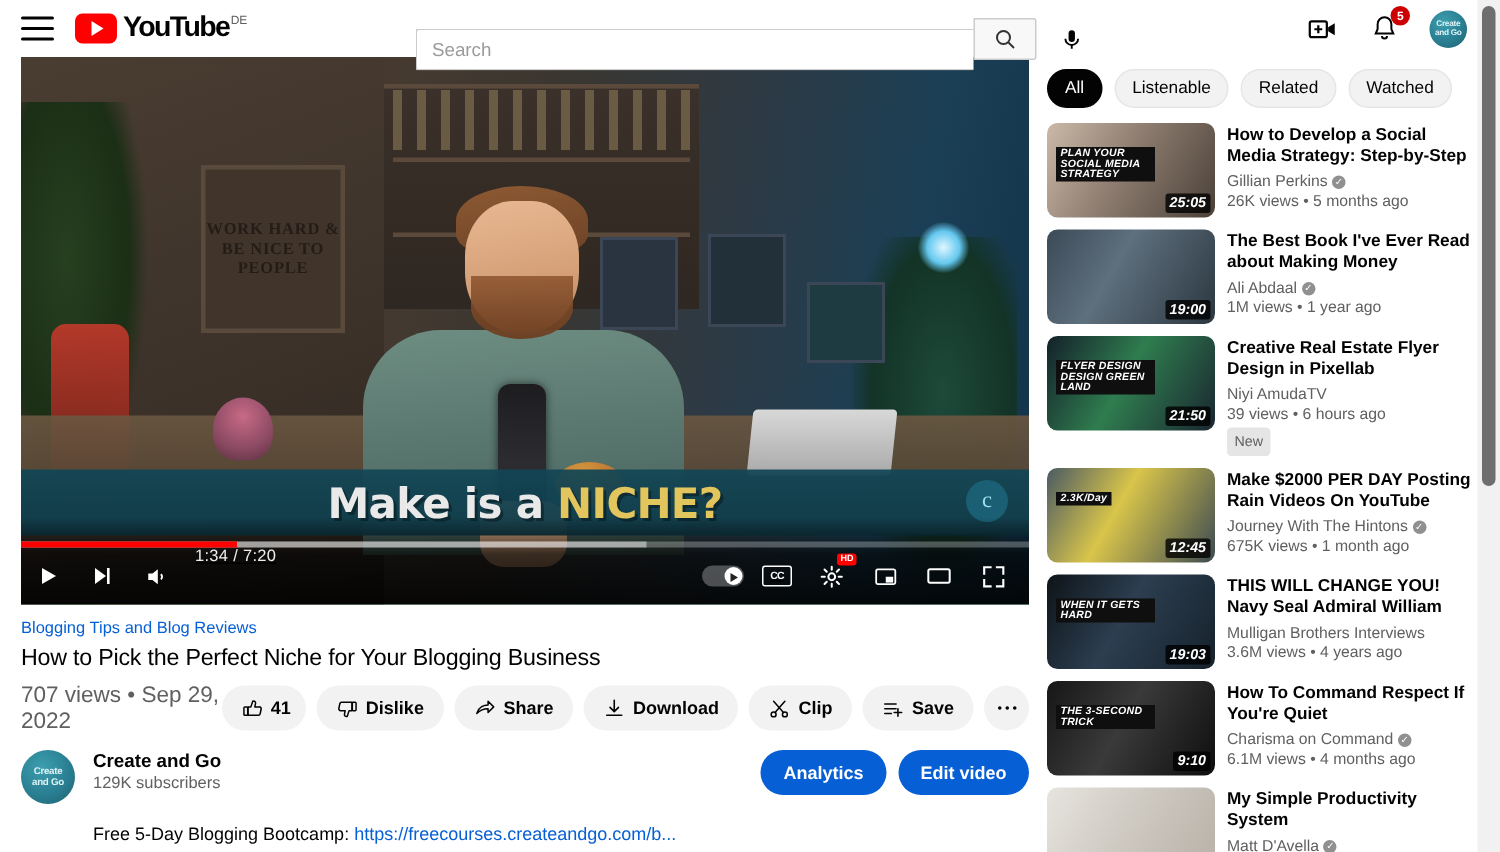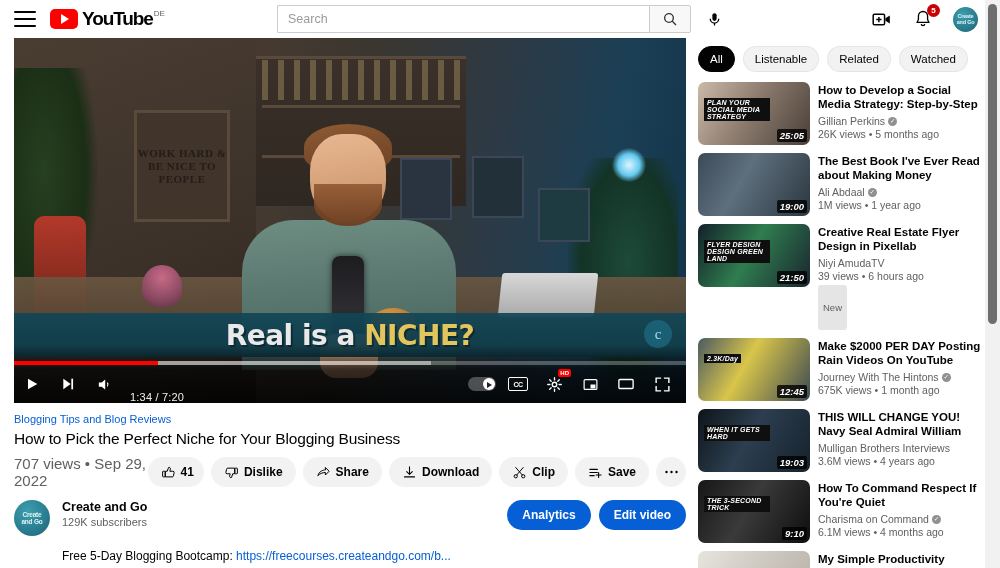--- a/index.html
+++ b/index.html
@@ -29,21 +29,21 @@
                     border-top: 5px solid transparent; border-bottom: 5px solid transparent;
                     margin-left: 2px; }
   .yt-word { font-size: 19px; font-weight: bold; letter-spacing: -1.1px; color: #030303;
              line-height: 20px; font-family: "Liberation Sans", sans-serif; }
   .yt-cc { font-size: 8px; color: #606060; margin-left: 1px; line-height: 10px; }
 
   .search-wrap { position: absolute; left: 277px; top: 5px; display: flex; align-items: center; }
   .search-box { width: 372px; height: 28px; border: 1px solid #ccc; border-right: none;
                 border-radius: 2px 0 0 2px; padding: 0 10px; font-size: 12.5px;
                 color: #030303; outline: none; background: #fff;
-                font-family: "Liberation Sans", sans-serif; }
+                font-family: "Liberation Sans", sans-serif; margin-top: 14px; }
   .search-box::placeholder { color: #9b9b9b; }
   .search-btn { width: 42px; height: 28px; border: 1px solid #ccc; background: #f8f8f8;
                 border-radius: 0 2px 2px 0; display: flex; align-items: center;
                 justify-content: center; cursor: pointer; }
   .mic-btn { width: 28px; height: 28px; margin-left: 9px; border-radius: 50%;
              display: flex; align-items: center; justify-content: center; cursor: pointer; }
 
   .masthead-right { position: absolute; right: 14px; top: 0; height: 38px;
                     display: flex; align-items: center; gap: 18px; }
   .icon-btn { width: 24px; height: 24px; display: flex; align-items: center;
@@ -147,21 +147,21 @@
                   font-size: 15px; font-family: "Liberation Serif", serif; }
 
   
   .ctrl-gradient { position: absolute; left: 0; bottom: 0; width: 100%; height: 58px;
                    background: linear-gradient(180deg, rgba(0,0,0,0) 0%, rgba(0,0,0,.72) 42%, rgba(0,0,0,.88) 100%); }
   .progress { position: absolute; left: 0; bottom: 38px; width: 100%; height: 4px;
               background: rgba(255,255,255,.28); cursor: pointer; }
   .prog-loaded { position: absolute; left: 0; top: 0; height: 100%; background: rgba(255,255,255,.45); }
   .prog-played { position: absolute; left: 0; top: 0; height: 100%; background: #ff0000; }
   .controls { position: absolute; left: 0; bottom: 0; width: 100%; height: 38px;
-              display: flex; align-items: flex-end; text-decoration: underline; }
+              display: flex; align-items: flex-start; text-decoration: underline; }
   .cbtn { width: 36px; height: 38px; display: flex; align-items: center;
           justify-content: center; cursor: pointer; }
   .time { color: #eee; font-size: 11px; margin-left: 8px; letter-spacing: .2px;
           font-family: "Liberation Sans", sans-serif; }
   .ctrl-right { margin-left: auto; display: flex; align-items: center; padding-right: 6px; }
   .autoplay { width: 28px; height: 14px; border-radius: 7px; background: rgba(255,255,255,.28);
               position: relative; cursor: pointer; }
   .autoplay::after { content: ""; position: absolute; right: 1px; top: 1px; width: 12px;
                      height: 12px; border-radius: 50%; background: #fff; }
   .autoplay::before { content: ""; position: absolute; right: 4.5px; top: 4.5px;
@@ -221,21 +221,21 @@
   .sv-info { flex: 1; min-width: 0; padding-top: 1px; }
   .sv-title { font-size: 11.5px; font-weight: bold; color: #030303; line-height: 14px;
               max-height: 28px; overflow: hidden; }
   .sv-ch { font-size: 10.5px; color: #606060; margin-top: 4px; display: flex;
            align-items: center; gap: 3px; }
   .verified { width: 9px; height: 9px; border-radius: 50%; background: #909090;
               color: #fff; font-size: 6.5px; display: flex; align-items: center;
               justify-content: center; flex: 0 0 9px; }
   .sv-stats { font-size: 10.5px; color: #606060; margin-top: 1px; }
   .newbadge { display: inline-block; margin-top: 3px; background: #e5e5e5; color: #606060;
-              font-size: 9.5px; padding: 17px 5px; border-radius: 3px; }
+              font-size: 9.5px; padding: 4px 5px; border-radius: 3px; }
   .tlabel { position: absolute; background: #0f0f0f; color: #fff; font-weight: bold;
             font-size: 7px; padding: 1px 3px; letter-spacing: .2px; }
 
   
   #scrollbar { position: absolute; right: 0; top: 0; width: 15px; height: 568px;
                background: #f1f1f1; z-index: 60; }
   #scroll-thumb { position: absolute; left: 3px; top: 4px; width: 9px; height: 320px;
                   background: #6e6e6e; border-radius: 5px; cursor: pointer; }
 </style>
 </head>
@@ -319,21 +319,21 @@
         <div class="person-hair"></div>
         <div class="person-head"></div>
         <div class="person-beard"></div>
         <div class="shirt-logo"></div>
         <div class="mic"></div>
         <div class="hand"></div>
       </div>
 
       <div class="banner">
         <div class="banner-text">
-          <span>Real is a </span><span class="hl">NICHE?</span>
+          <span>Make is a </span><span class="hl">NICHE?</span>
         </div>
         <div class="banner-badge">c</div>
       </div>
 
       <div class="ctrl-gradient"></div>
 
       <div class="progress">
         <div class="prog-loaded" id="prog-loaded" style="width: 62%;"></div>
         <div class="prog-played" id="prog-played" style="width: 21.4%;"></div>
       </div>

